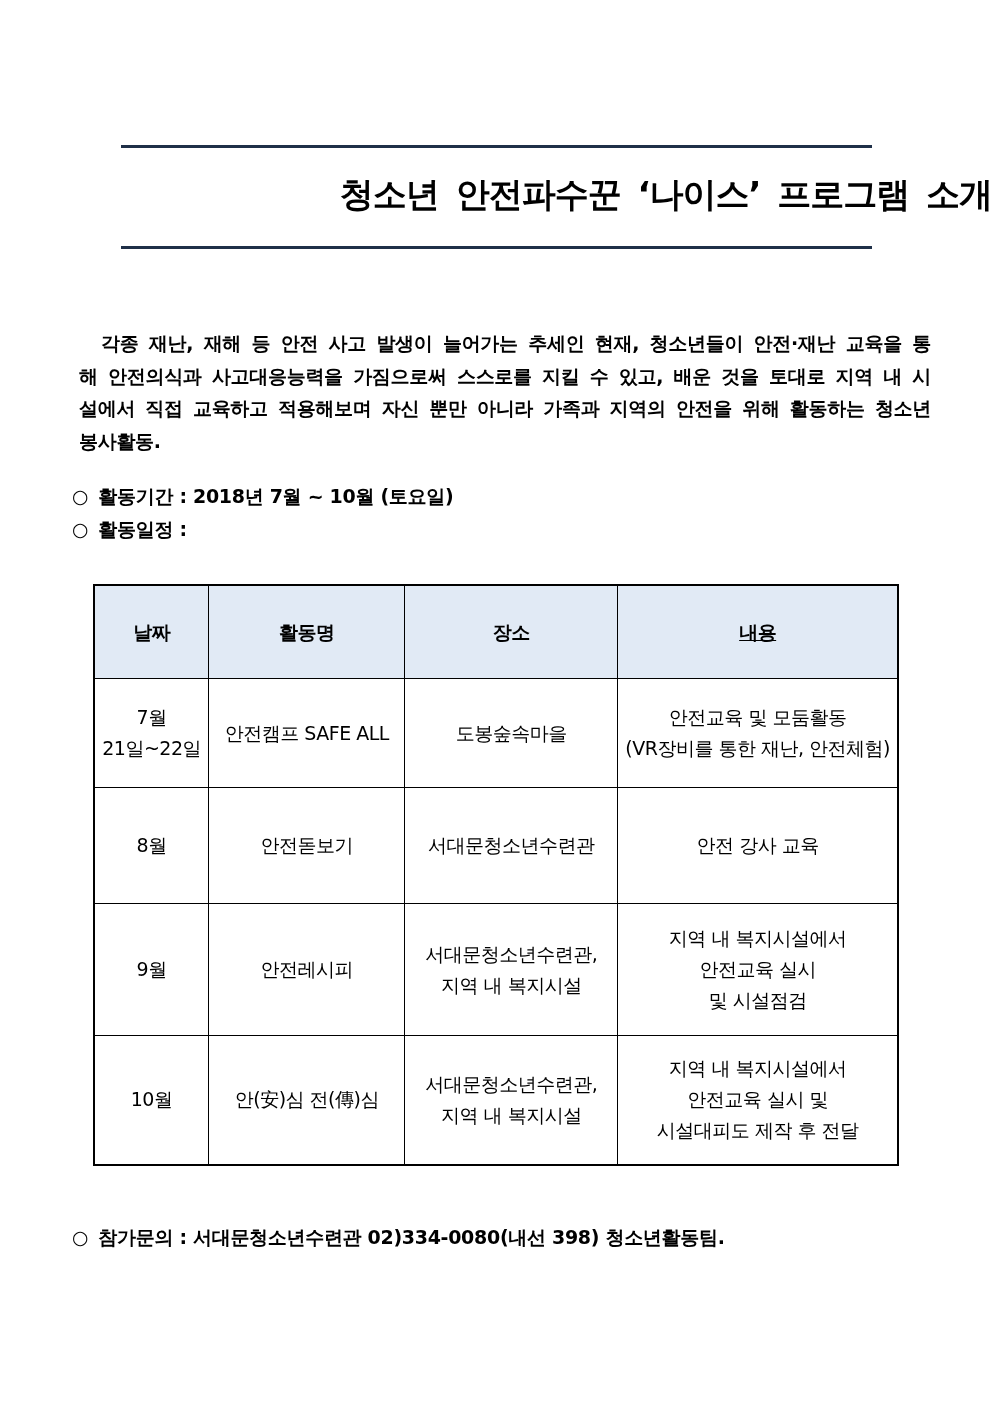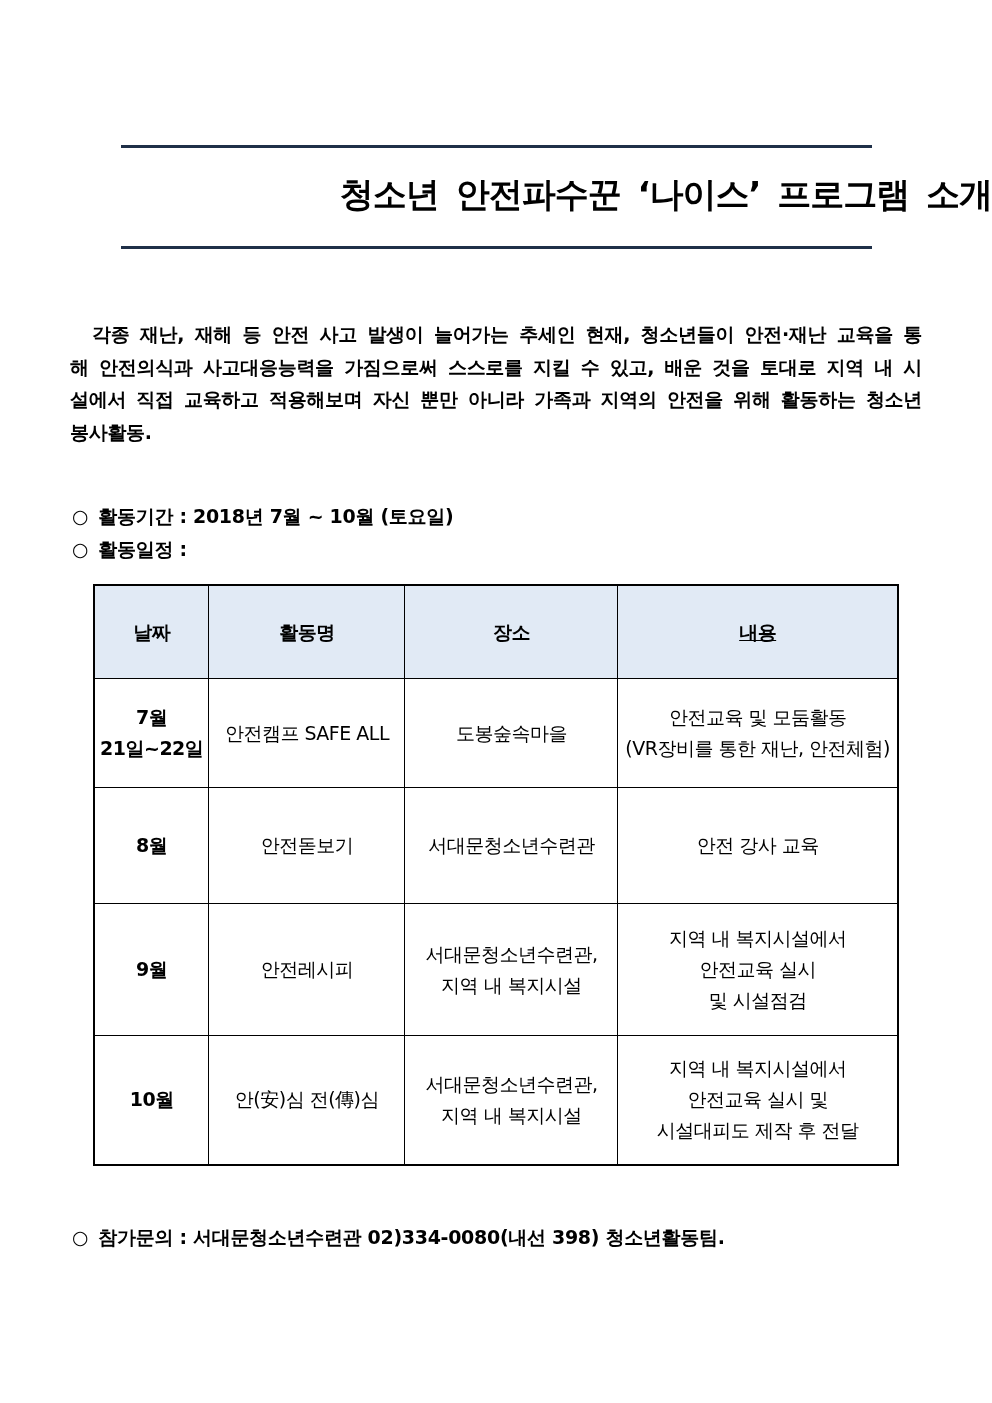--- a/index.html
+++ b/index.html
@@ -14,56 +14,56 @@
   .rule.bottom { top: 246px; }
   .title {
     position: absolute; top: 172px; left: 0; width: 992px; text-align: right;
     font-size: 34px; font-weight: bold; letter-spacing: -1px; word-spacing: 6px;
   }
   .intro {
     position: absolute; top: 318px; left: 70px; width: 852px;
     font-size: 19px; font-weight: bold; line-height: 32.5px;
     text-align: justify; text-indent: 22px; letter-spacing: -0.3px; word-spacing: 3px;
   }
-  .bullets { position: absolute; top: 500px; left: 72px; }
+  .bullets { position: absolute; top: 480px; left: 72px; }
   .bullet {
     font-size: 19px; font-weight: bold; line-height: 32.5px; white-space: nowrap;
     letter-spacing: -0.3px;
   }
   .bullet .mark { font-weight: normal; margin-right: 10px; }
   .schedule {
     position: absolute; top: 584px; left: 93px; width: 806px;
     border-collapse: collapse; border: 2px solid #000;
   }
   .schedule th, .schedule td {
     border: 1px solid #000; text-align: center; vertical-align: middle;
     font-size: 19px; line-height: 31px; padding: 2px 4px; letter-spacing: -0.5px;
   }
   .schedule th { background: #e1eaf5; font-weight: bold; height: 88px; }
-  .schedule td.date { font-weight: bold; }
+  .schedule td.date { font-weight: normal; }
   .schedule td { font-weight: normal; }
   .col-date { width: 109px; }
   .col-name { width: 195px; }
   .col-place { width: 214px; margin-top: 12px; }
   .col-content { width: 284px; text-decoration: underline; }
   .cell-line { display: block; }
   .contact {
     position: absolute; top: 1225px; left: 72px;
     font-size: 19px; font-weight: bold; white-space: nowrap; letter-spacing: -0.3px;
   }
   .contact .mark { font-weight: normal; margin-right: 10px; }
 </style>
 </head>
 <body>
 
 <div class="rule top"></div>
 <div class="title">청소년 안전파수꾼 ‘나이스’  프로그램 소개</div>
 <div class="rule bottom"></div>
 
-<p class="intro" style="margin:0;">각종 재난, 재해 등 안전 사고 발생이 늘어가는 추세인 현재, 청소년들이 안전·재난 교육을 통해 안전의식과 사고대응능력을 가짐으로써 스스로를 지킬 수 있고, 배운 것을 토대로 지역 내 시설에서 직접 교육하고 적용해보며 자신 뿐만 아니라 가족과 지역의 안전을 위해 활동하는 청소년 봉사활동.</p>
+<p class="intro" style="margin:9px;">각종 재난, 재해 등 안전 사고 발생이 늘어가는 추세인 현재, 청소년들이 안전·재난 교육을 통해 안전의식과 사고대응능력을 가짐으로써 스스로를 지킬 수 있고, 배운 것을 토대로 지역 내 시설에서 직접 교육하고 적용해보며 자신 뿐만 아니라 가족과 지역의 안전을 위해 활동하는 청소년 봉사활동.</p>
 
 <div class="bullets">
   <div class="bullet">
     <span class="mark">○</span><span>활동기간 : 2018년  7월  ~  10월  (토요일)</span>
   </div>
   <div class="bullet">
     <span class="mark">○</span><span>활동일정 :</span>
   </div>
 </div>
 

